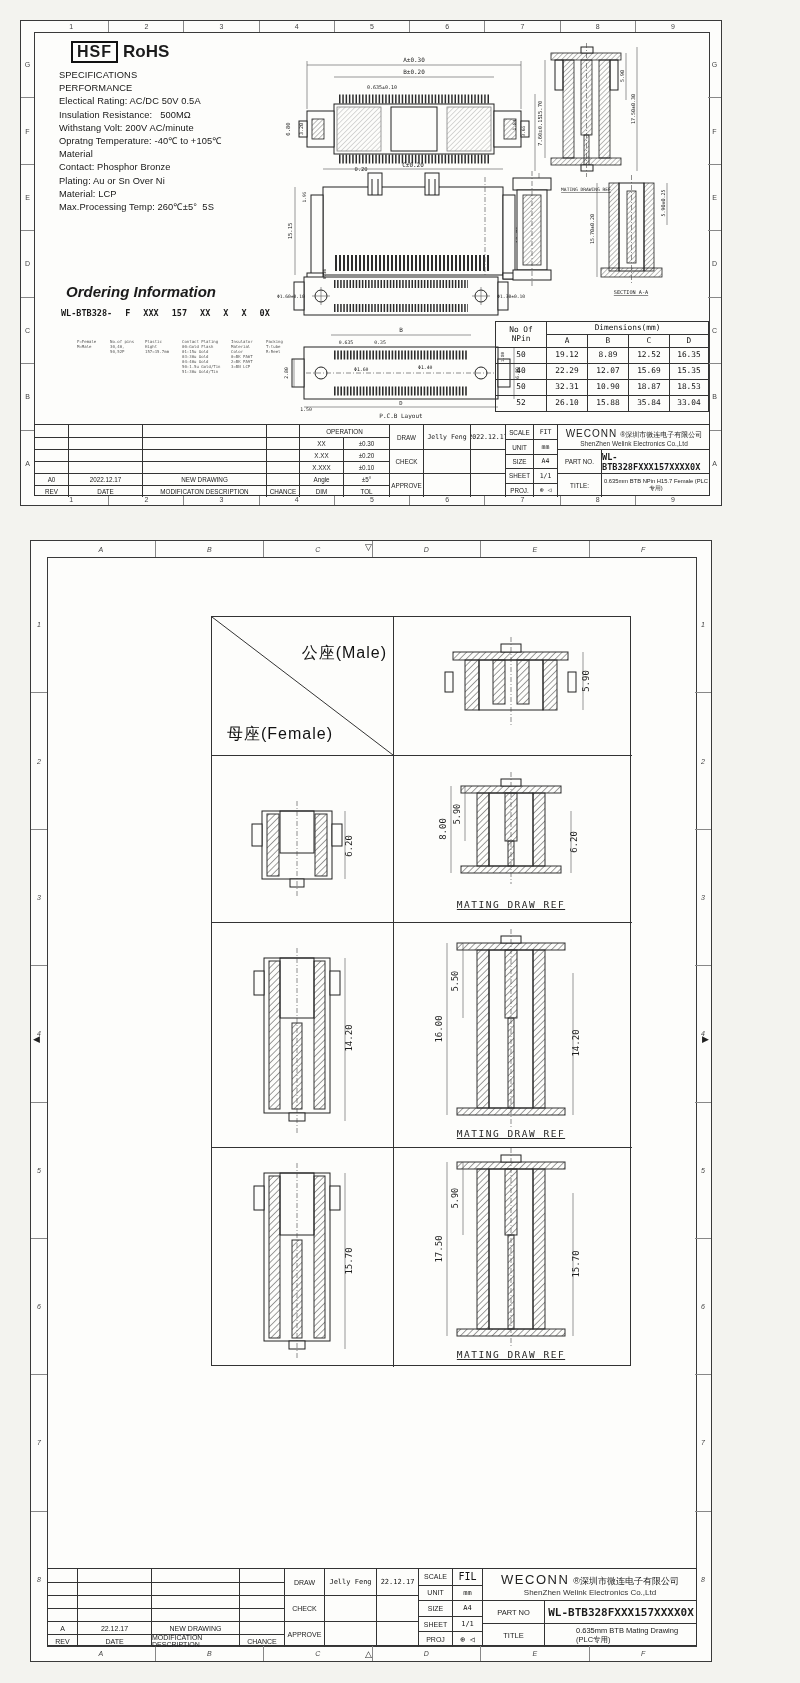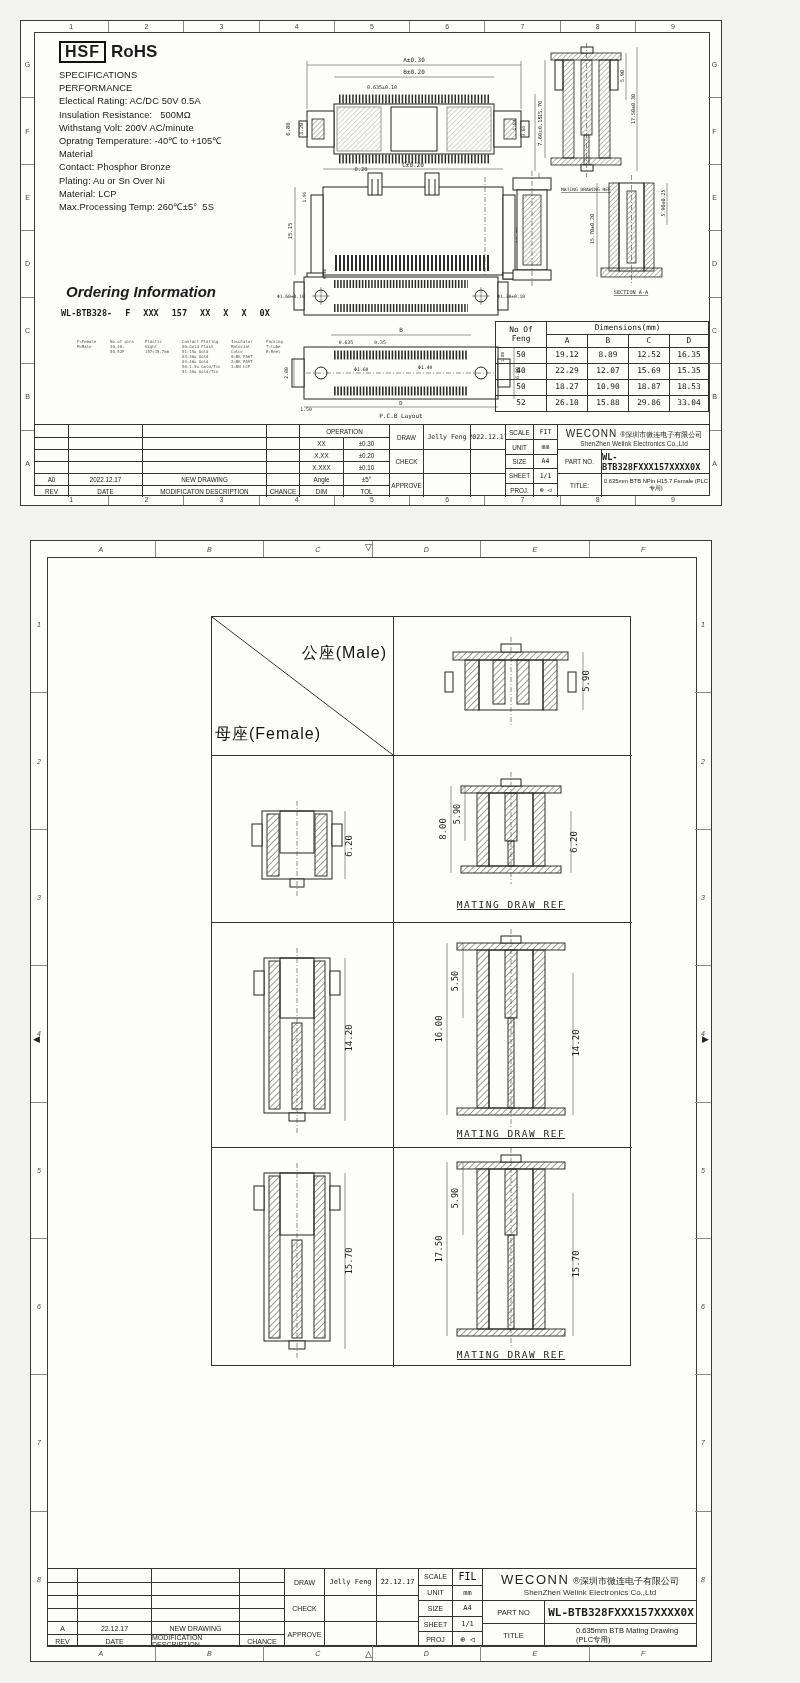--- a/index.html
+++ b/index.html
@@ -91,21 +91,21 @@
     <div class="bc">G</div>
       <div class="bc">F</div>
       <div class="bc">E</div>
       <div class="bc">D</div>
       <div class="bc">C</div>
       <div class="bc">B</div>
       <div class="bc">A</div>
   </div>
 
   <div class="abs" style="left:38px;top:20px;display:flex;align-items:center;gap:5px;">
-    <span style="border:2.2px solid #111;padding:0 4px;font-weight:bold;font-size:16px;letter-spacing:1px;">HSF</span>
+    <span style="border:2.2px solid #111;padding:0 4px;font-weight:bold;font-size:16px;letter-spacing:1px;margin-left:12px;">HSF</span>
     <span style="font-weight:bold;font-size:17px;">RoHS</span>
   </div>
 
   <div class="abs" style="left:38px;top:48px;">
     <div class="spec-line">SPECIFICATIONS</div>
     <div class="spec-line">PERFORMANCE</div>
     <div class="spec-line">Electical Rating: AC/DC 50V 0.5A</div>
     <div class="spec-line">Insulation Resistance:   500MΩ</div>
     <div class="spec-line">Withstang Volt: 200V AC/minute</div>
     <div class="spec-line">Opratng Temperature: -40℃ to +105℃</div>
@@ -291,21 +291,21 @@
     <text font-size="4.2" text-anchor="middle" transform="rotate(-90 228 34)" x="228" y="34">1.80</text>
     <line class="dl" x1="28" y1="84" x2="222" y2="84"></line>
     <text x="125" y="82" font-size="5.5" text-anchor="middle">D</text>
     <text x="125" y="95" font-size="6" text-anchor="middle" font-family="Liberation Sans">P.C.B Layout</text>
   </svg>
 
   <table class="dimt abs" style="left:474px;top:300px;width:214px;">
     <tbody>
         <tr style="height:13px;">
       <th rowspan="2" style="width:52px;">No Of
-Feng</th>
+NPin</th>
       <th colspan="4">Dimensions(mm)</th>
     </tr>
     <tr style="height:13px;">
       <th style="width:41px;">A</th>
       <th style="width:41px;">B</th>
       <th style="width:41px;">C</th>
       <th style="width:39px;">D</th>
     </tr>
     <tr style="height:16px;">
       <td>50</td>
@@ -316,30 +316,30 @@
     </tr>
     <tr style="height:16px;">
       <td>40</td>
           <td>22.29</td>
           <td>12.07</td>
           <td>15.69</td>
           <td>15.35</td>
     </tr>
     <tr style="height:16px;">
       <td>50</td>
-          <td>18.27</td>
+          <td>32.31</td>
           <td>10.90</td>
           <td>18.87</td>
           <td>18.53</td>
     </tr>
     <tr style="height:16px;">
       <td>52</td>
           <td>26.10</td>
           <td>15.88</td>
-          <td>29.86</td>
+          <td>35.84</td>
           <td>33.04</td>
     </tr>
   </tbody>
     </table>
 
   <div class="tb" style="left:13px;top:403px;width:676px;height:72px;">
 
     <div class="blk" style="left:0;top:0;width:264px;height:72px;border-left:none;">
       <div class="row first" style="top:0;height:12px;">
           <div class="tbc" style="width:34px;"></div>
@@ -514,21 +514,21 @@
     <div class="abs" style="left:181px;top:0;width:1.2px;height:750px;background:#333;"></div>
     <div class="abs" style="left:0;top:138px;width:420px;height:1.2px;background:#333;"></div>
     <div class="abs" style="left:0;top:305px;width:420px;height:1.2px;background:#333;"></div>
     <div class="abs" style="left:0;top:530px;width:420px;height:1.2px;background:#333;"></div>
 
     <div class="abs" style="left:0;top:0;width:181px;height:138px;">
       <svg width="181" height="138" class="abs" style="left:0;top:0;">
           <line x1="0" y1="0" x2="181" y2="138" stroke="#333" stroke-width="1"></line>
         </svg>
       <span class="abs cjk" style="right:6px;top:26px;">公座(Male)</span>
-      <span class="abs cjk" style="left:3px;bottom:10px;">母座(Female)</span>
+      <span class="abs cjk" style="left:15px;bottom:10px;">母座(Female)</span>
     </div>
 
     <svg class="abs" style="left:181px;top:0;" width="239" height="138" viewBox="0 0 239 138">
       <rect class="ht2" x="60" y="35" width="115" height="8"></rect>
       <rect class="lnf" x="108" y="27" width="20" height="8"></rect>
       <rect class="ht2" x="72" y="43" width="14" height="50"></rect>
       <rect class="ht2" x="150" y="43" width="14" height="50"></rect>
       <rect class="ln" x="86" y="43" width="64" height="50"></rect>
       <rect class="ht2" x="100" y="43" width="12" height="44"></rect>
       <rect class="ht2" x="124" y="43" width="12" height="44"></rect>

